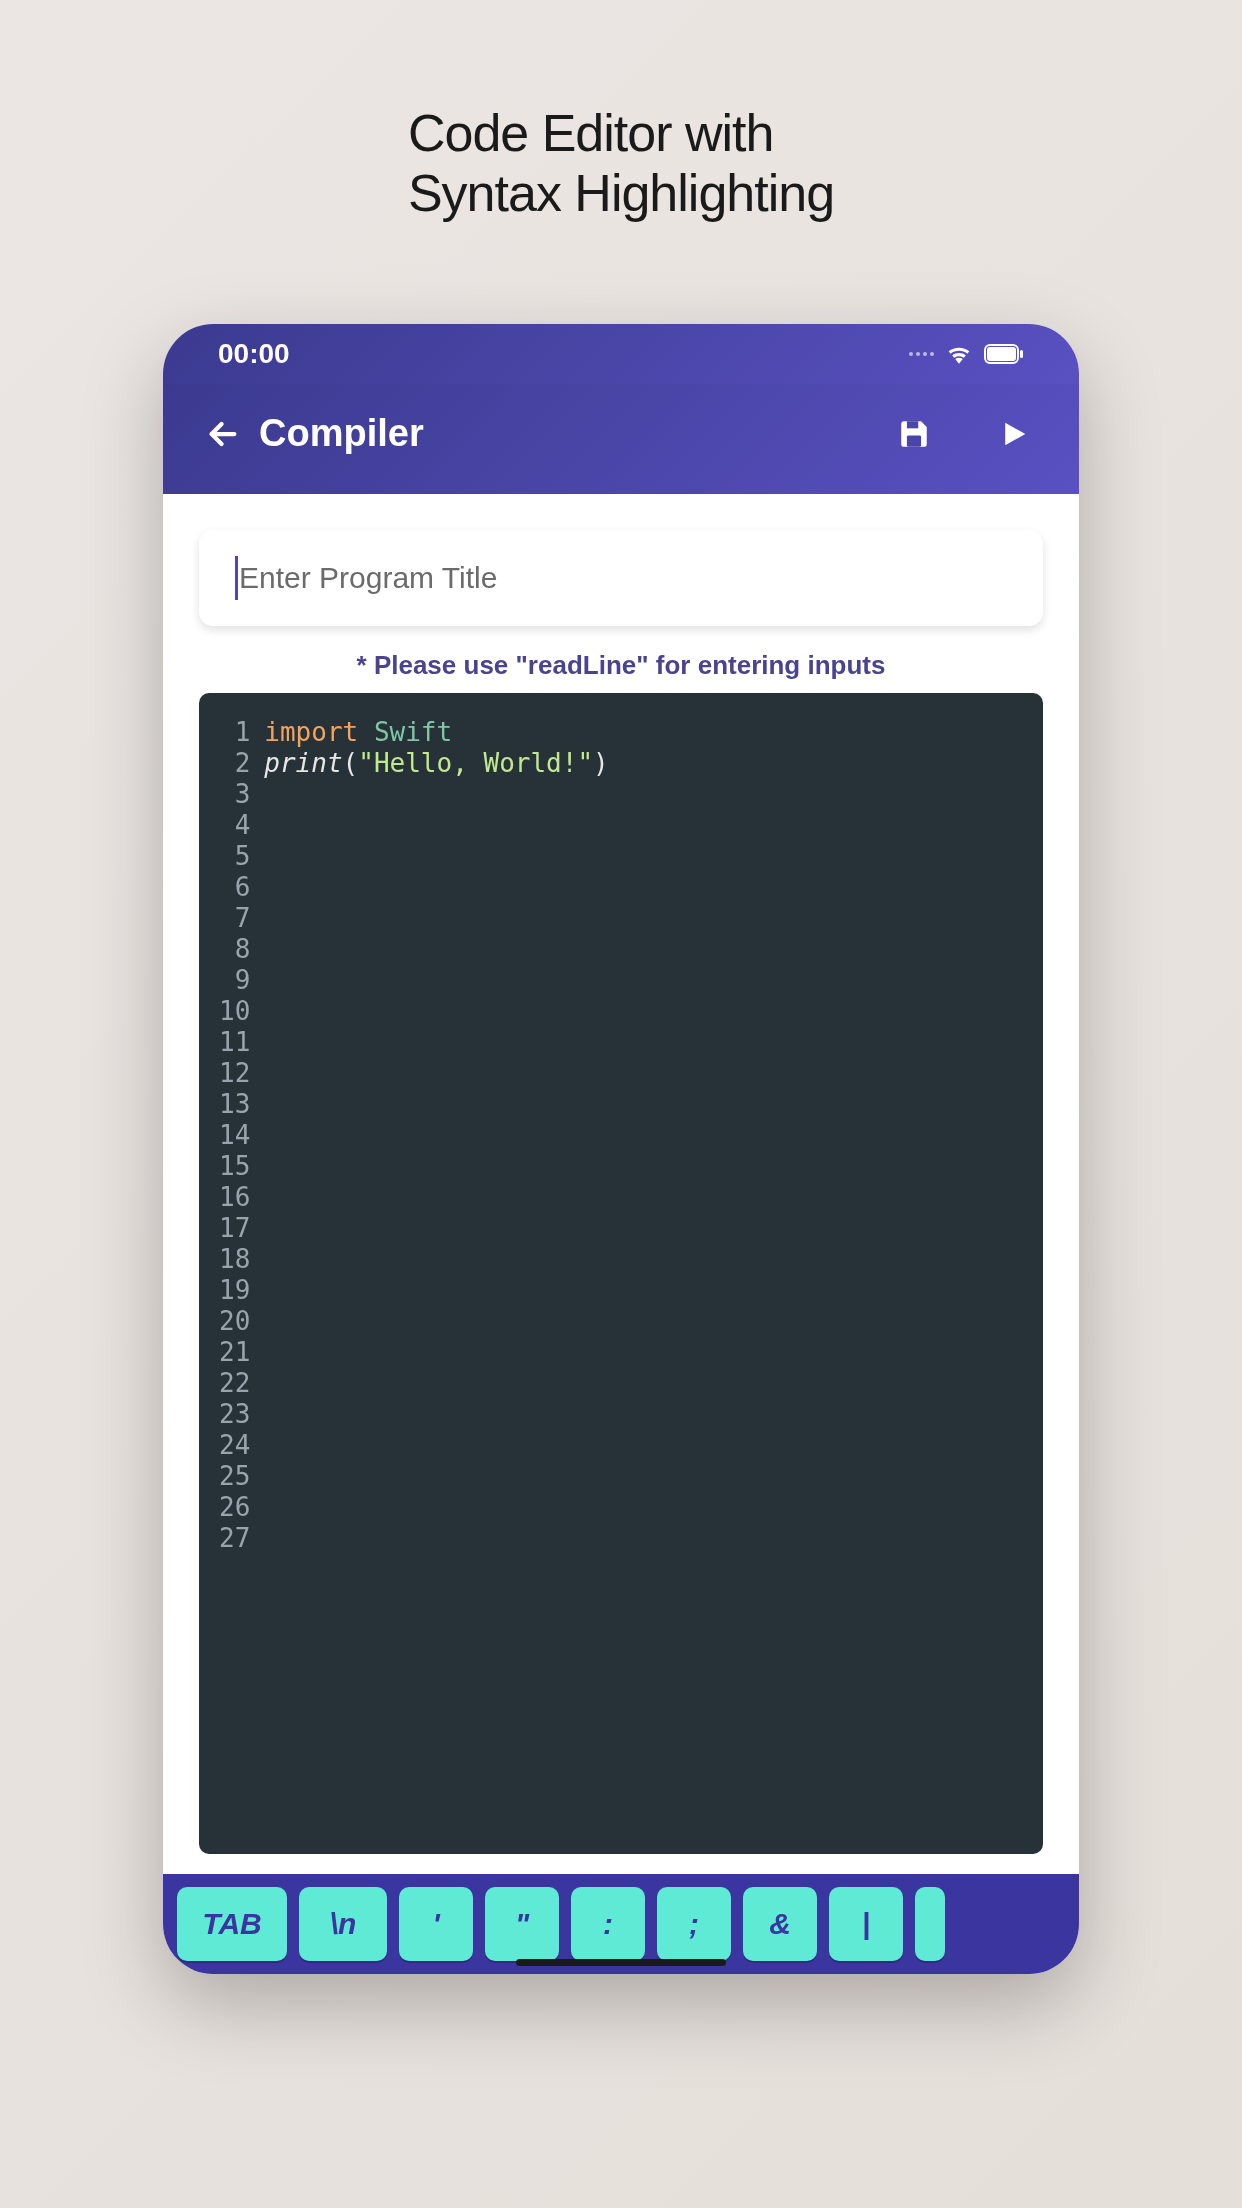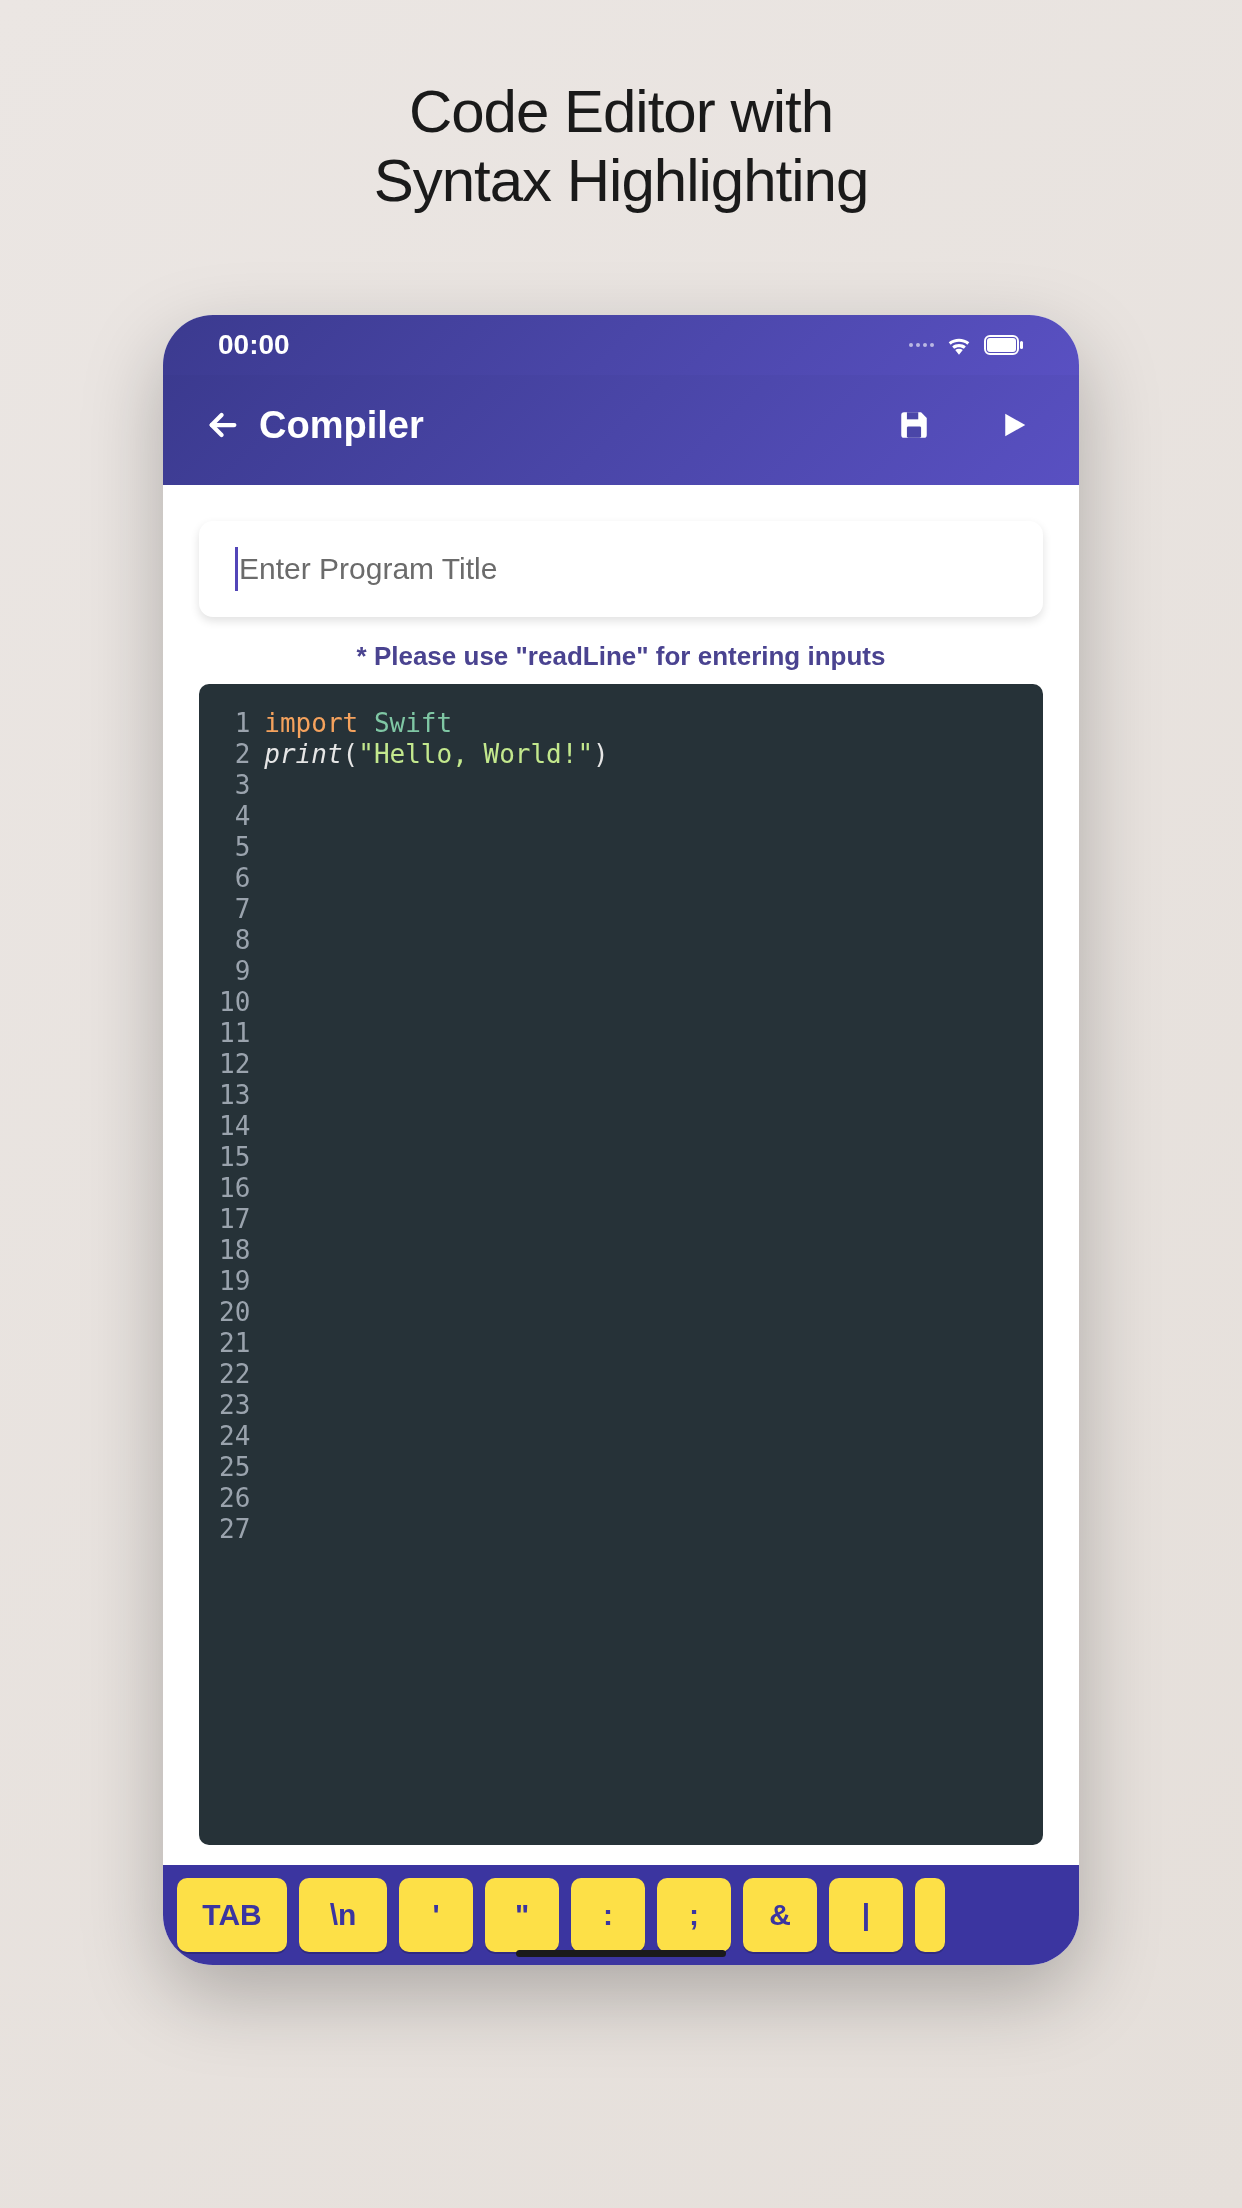--- a/index.html
+++ b/index.html
@@ -7,26 +7,25 @@
     width: 1242px;
     height: 2208px;
     background: linear-gradient(135deg, #ebe6e3 0%, #e5dfda 100%);
     font-family: -apple-system, BlinkMacSystemFont, "Segoe UI", sans-serif;
     display: flex;
     flex-direction: column;
     align-items: center;
     overflow: hidden;
   }
   .marketing-title {
-    text-align: center;
-    font-size: 60px;
+    font-size: 52px;
     font-weight: 500;
     color: #1a1a1a;
     line-height: 1.15;
-    margin-top: 77px;
+    margin-top: 104px;
     letter-spacing: -1px;
   }
   .phone {
     width: 916px;
     height: 1650px;
     background: #fff;
     border-radius: 50px;
     margin-top: 100px;
     box-shadow: 0 30px 80px rgba(0,0,0,0.25);
     overflow: hidden;
@@ -144,30 +143,31 @@
     height: 100px;
     background: #3b35a0;
     display: flex;
     align-items: center;
     gap: 12px;
     padding: 0 14px;
   }
   .key {
     height: 74px;
     min-width: 88px;
-    background: #fde047;
+    background: #5eead4;
     border-radius: 10px;
     display:flex; align-items:center; justify-content:center;
     color: #3b35a0;
     font-weight:700;
     font-size: 30px;
     box-shadow: 0 2px 0 rgba(0,0,0,0.2);
     cursor:pointer;
     flex: 0 0 auto;
     padding: 0 14px;
+    font-style: italic;
   }
   .key.narrow { min-width: 74px; padding: 0 10px; }
   .key.tab { min-width: 110px; }
   .home-indicator {
     position: absolute;
     bottom: 8px;
     left: 50%;
     transform: translateX(-50%);
     width: 210px;
     height: 7px;

